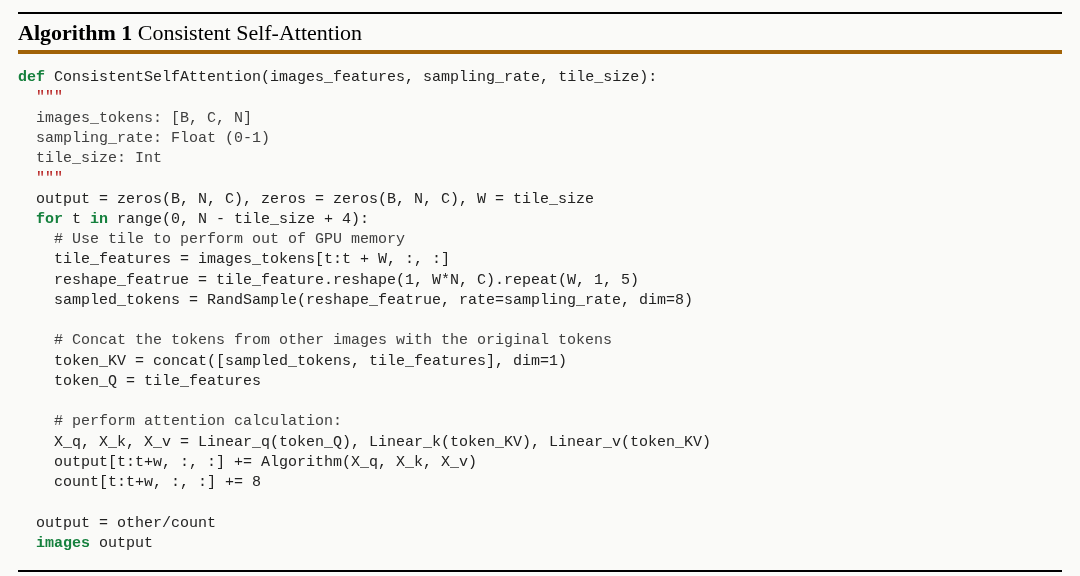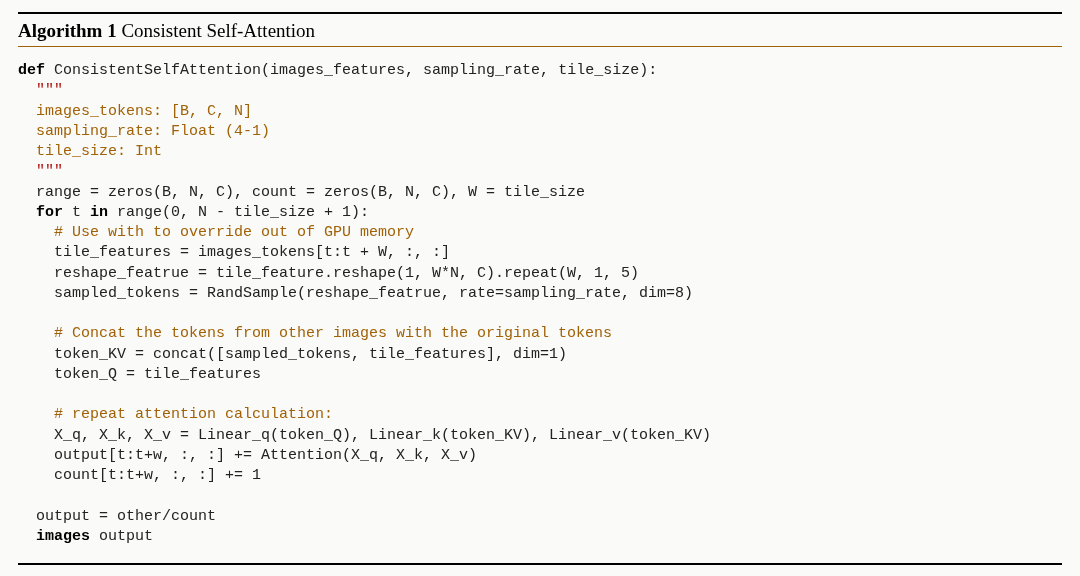--- a/index.html
+++ b/index.html
@@ -9,63 +9,63 @@
       background: #fafaf8;
       font-family: "Times New Roman", Times, serif;
       padding: 12px 18px;
     }
     .algo-box {
       border-top: 2px solid #000;
       border-bottom: 2px solid #000;
       padding: 0;
     }
     .algo-title {
-      border-bottom: 1px solid #a16207;
+      border-bottom: 4px solid #a16207;
       padding: 6px 0 4px 0;
-      font-size: 19px;
+      font-size: 22px;
     }
     .algo-title .lbl { font-weight: bold; }
     .code {
       font-family: "Courier New", Courier, monospace;
       font-size: 15px;
       line-height: 1.35;
       white-space: pre;
       padding: 14px 0 16px 0;
       color: #222;
     }
-    .kw { color: #000000; font-weight: bold; }   
+    .kw { color: #15803d; font-weight: bold; }   
     .doc { color: #b31515; }                      
-    .cmt { color: #a16207; }                      
+    .cmt { color: #404040; }                      
     .id  { color: #222; text-align: right; }
   </style>
 </head>
 <body>
 
 <div class="algo-box">
   <div class="algo-title">
     <span class="lbl">Algorithm 1 </span>
     <span>Consistent Self-Attention</span>
   </div>
   <div class="code"><span class="kw">def</span> <span class="id">ConsistentSelfAttention</span><span class="id">(images_features, sampling_rate, tile_size):</span>
   <span class="doc">"""</span>
   <span class="cmt">images_tokens: [B, C, N]</span>
-  <span class="cmt">sampling_rate: Float (4-1)</span>
+  <span class="cmt">sampling_rate: Float (0-1)</span>
   <span class="cmt">tile_size: Int</span>
   <span class="doc">"""</span>
-  <span class="id">range = zeros(B, N, C), count = zeros(B, N, C), W = tile_size</span>
-  <span class="kw">for</span><span class="id"> t </span><span class="kw">in</span><span class="id"> range(0, N - tile_size + 1):</span>
-    <span class="cmt"># Use with to override out of GPU memory</span>
+  <span class="id">output = zeros(B, N, C), zeros = zeros(B, N, C), W = tile_size</span>
+  <span class="kw">for</span><span class="id"> t </span><span class="kw">in</span><span class="id"> range(0, N - tile_size + 4):</span>
+    <span class="cmt"># Use tile to perform out of GPU memory</span>
     <span class="id">tile_features = images_tokens[t:t + W, :, :]</span>
     <span class="id">reshape_featrue = tile_feature.reshape(1, W*N, C).repeat(W, 1, 5)</span>
     <span class="id">sampled_tokens = RandSample(reshape_featrue, rate=sampling_rate, dim=8)</span>
 
     <span class="cmt"># Concat the tokens from other images with the original tokens</span>
     <span class="id">token_KV = concat([sampled_tokens, tile_features], dim=1)</span>
     <span class="id">token_Q = tile_features</span>
 
-    <span class="cmt"># repeat attention calculation:</span>
+    <span class="cmt"># perform attention calculation:</span>
     <span class="id">X_q, X_k, X_v = Linear_q(token_Q), Linear_k(token_KV), Linear_v(token_KV)</span>
-    <span class="id">output[t:t+w, :, :] += Attention(X_q, X_k, X_v)</span>
-    <span class="id">count[t:t+w, :, :] += 1</span>
+    <span class="id">output[t:t+w, :, :] += Algorithm(X_q, X_k, X_v)</span>
+    <span class="id">count[t:t+w, :, :] += 8</span>
 
   <span class="id">output = other/count</span>
   <span class="kw">images</span><span class="id"> output</span></div>
 </div>
 
 </body></html>

